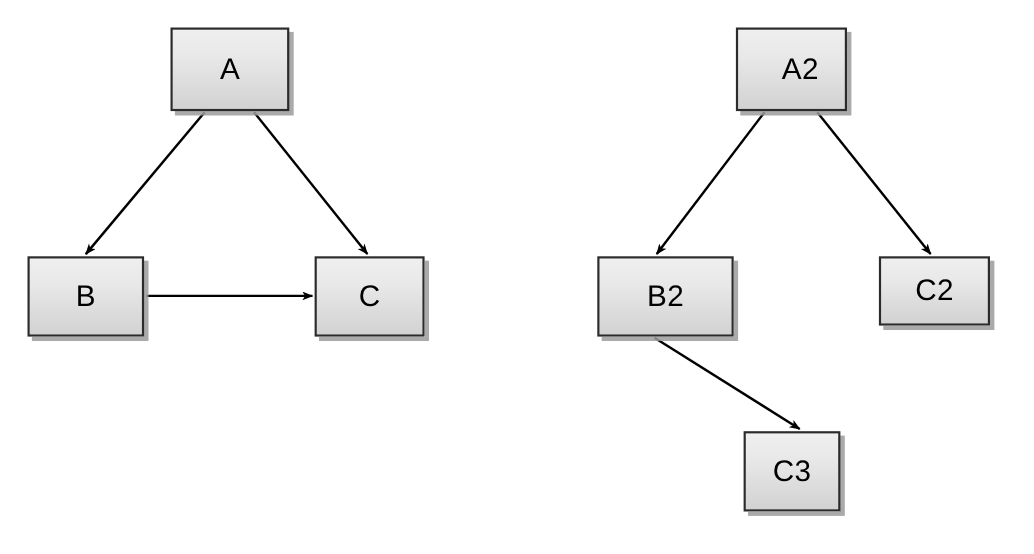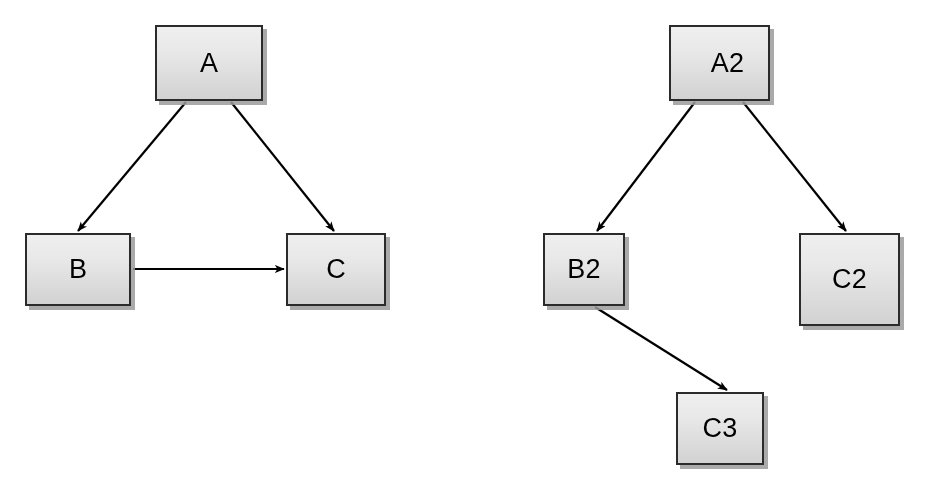--- a/index.html
+++ b/index.html
@@ -75,24 +75,24 @@
       </div>
       <div class="node" style="left: 25px; top: 233px; width: 106px; height: 73px;">
         <span class="node-label">B</span>
       </div>
       <div class="node" style="left: 286px; top: 233px; width: 100px; height: 73px;">
         <span class="node-label">C</span>
       </div>
       <div class="node" style="left: 669px; top: 25px; width: 101px; height: 76px; padding-left: 16px;">
         <span class="node-label">A2</span>
       </div>
-      <div class="node" style="left: 543px; top: 233px; width: 82px; height: 73px;">
+      <div class="node" style="left: 543px; top: 233px; width: 124px; height: 73px;">
         <span class="node-label">B2</span>
       </div>
-      <div class="node" style="left: 799px; top: 233px; width: 101px; height: 93px;">
+      <div class="node" style="left: 799px; top: 233px; width: 101px; height: 63px;">
         <span class="node-label">C2</span>
       </div>
       <div class="node" style="left: 676px; top: 392px; width: 88px; height: 73px;">
         <span class="node-label">C3</span>
       </div>
     </div>
 
 </div>
 
 </body></html>

